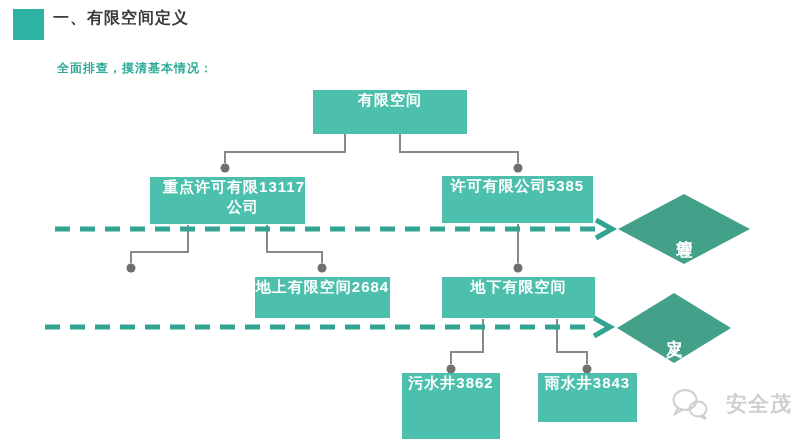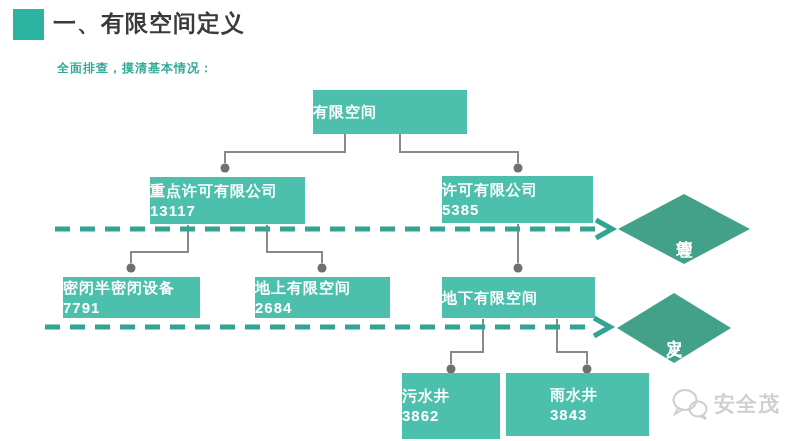--- a/index.html
+++ b/index.html
@@ -10,58 +10,58 @@
     overflow:hidden;
     font-family:"Liberation Sans","DejaVu Sans",sans-serif;
   }
   
   .title-square{
     position:absolute;left:13px;top:9px;width:31px;height:31px;
     background:#2db3a1;
   }
   .page-title{
     position:absolute;left:53px;top:8px;
-    font-size:23px;font-weight:700;color:#3a3a3a;
+    font-size:16px;font-weight:700;color:#3a3a3a;
     letter-spacing:1px;white-space:nowrap;
   }
   .subtitle{
     position:absolute;left:57px;top:60px;
     font-size:12px;font-weight:700;color:#2daa97;
     letter-spacing:1px;white-space:nowrap;
   }
   
   #wires{position:absolute;left:0;top:0;width:796px;height:441px;}
   
   .node{
     position:absolute;
     background:#4dc0ad;
     color:#ffffff;
     font-weight:700;
     font-size:15px;
     line-height:20px;
-    text-align:left;
-    display:flex;flex-direction:column;justify-content:center;
+    text-align:right;
+    display:flex;justify-content:center;
     letter-spacing:1px;
   }
   .diamond{
     position:absolute;
     background:#44a189;
     clip-path:polygon(50% 0,100% 50%,50% 100%,0 50%);
     display:flex;align-items:center;justify-content:center;
   }
   .diamond .vtext{
     writing-mode:vertical-rl;
     text-orientation:upright;
     color:#ffffff;font-weight:700;font-size:16px;
     letter-spacing:2px;
   }
   
   .watermark{
     position:absolute;left:670px;top:386px;
-    display:flex;align-items:center;gap:4px;
+    display:flex;align-items:center;gap:16px;
     color:#cfcfcf;
     justify-content:space-between;
   }
   .watermark .wm-text{
     font-size:21px;font-weight:700;letter-spacing:1px;
   }
 </style>
 </head>
 <body>
 
@@ -106,37 +106,33 @@
 
   <div class="node" style="left:150px;top:177px;width:155px;height:47px;">
     <span>重点许可有限公司</span>
     <span>13117</span>
   </div>
   <div class="node" style="left:442px;top:176px;width:151px;height:47px;">
     <span>许可有限公司</span>
     <span>5385</span>
   </div>
 
-  <div class="node" style="left:63px;top:277px;width:137px;height:41px;">
-    <span>密闭半密闭设备</span>
-    <span>7791</span>
-  </div>
   <div class="node" style="left:255px;top:277px;width:135px;height:41px;">
     <span>地上有限空间</span>
     <span>2684</span>
   </div>
   <div class="node" style="left:442px;top:277px;width:153px;height:41px;gap:20px;">
     <span>地下有限空间</span>
   </div>
 
   <div class="node" style="left:402px;top:373px;width:98px;height:66px;">
     <span>污水井</span>
     <span>3862</span>
   </div>
-  <div class="node" style="left:506px;top:373px;width:99px;height:63px;padding-left:44px;">
+  <div class="node" style="left:538px;top:373px;width:99px;height:49px;">
     <span>雨水井</span>
     <span>3843</span>
   </div>
 
   <div class="diamond" style="left:618px;top:194px;width:132px;height:70px;">
     <span class="vtext">管理</span>
   </div>
   <div class="diamond" style="left:617px;top:293px;width:114px;height:70px;">
     <span class="vtext">定义</span>
   </div>

